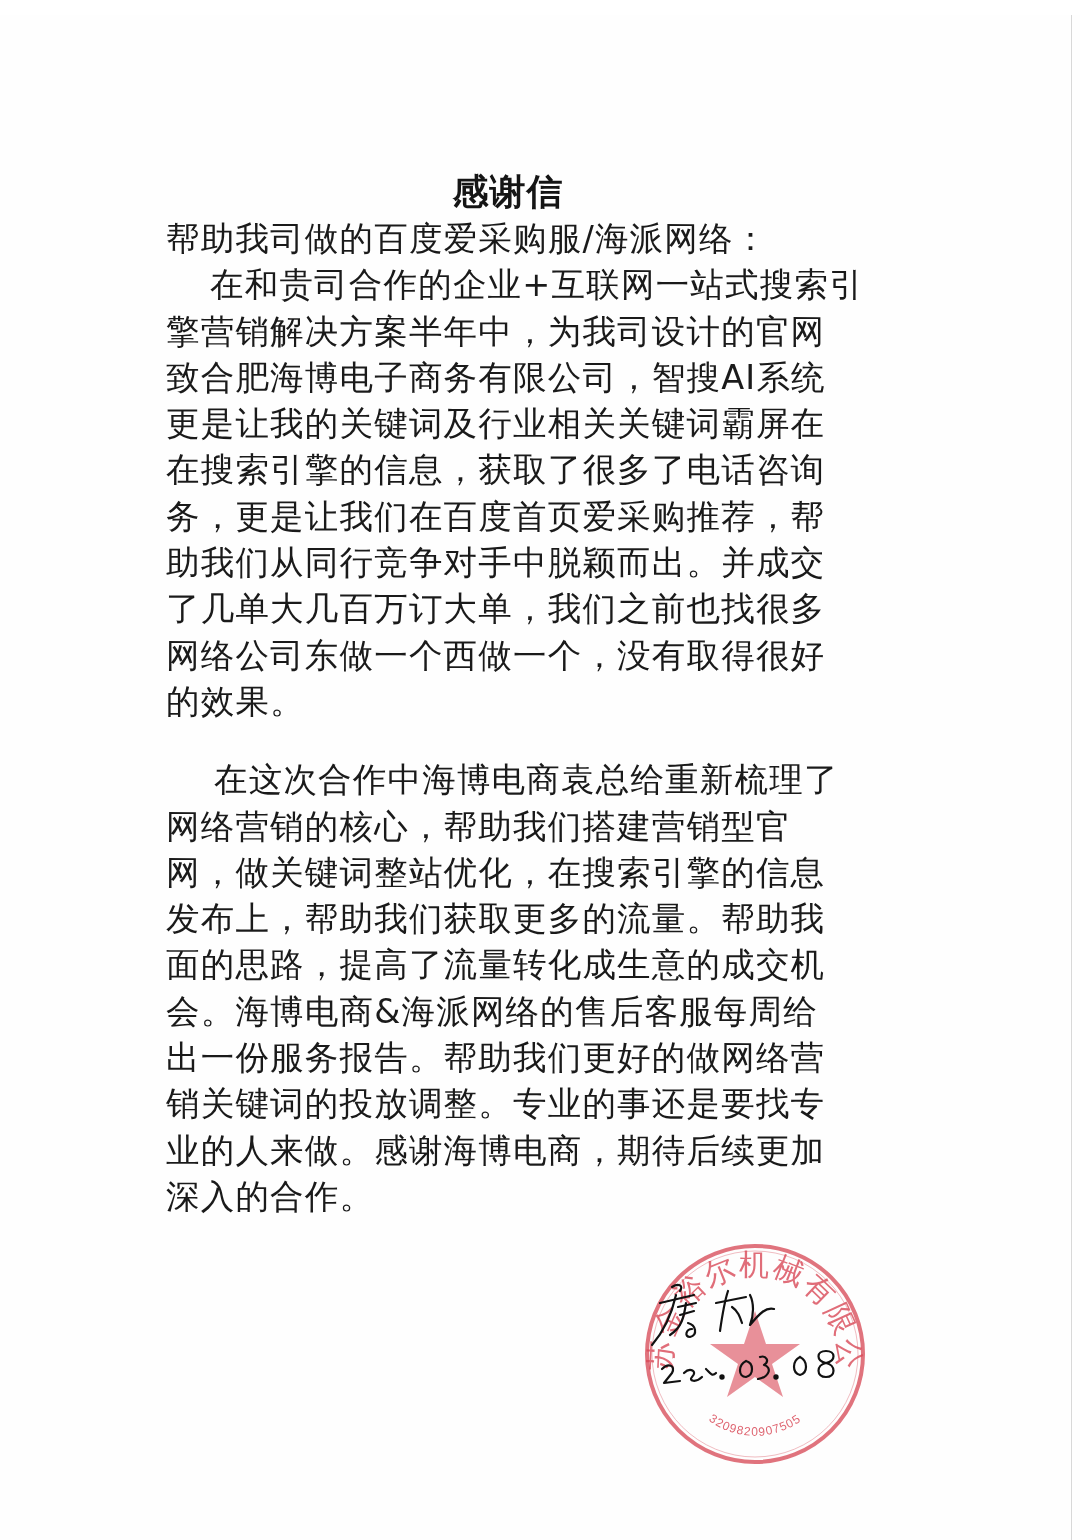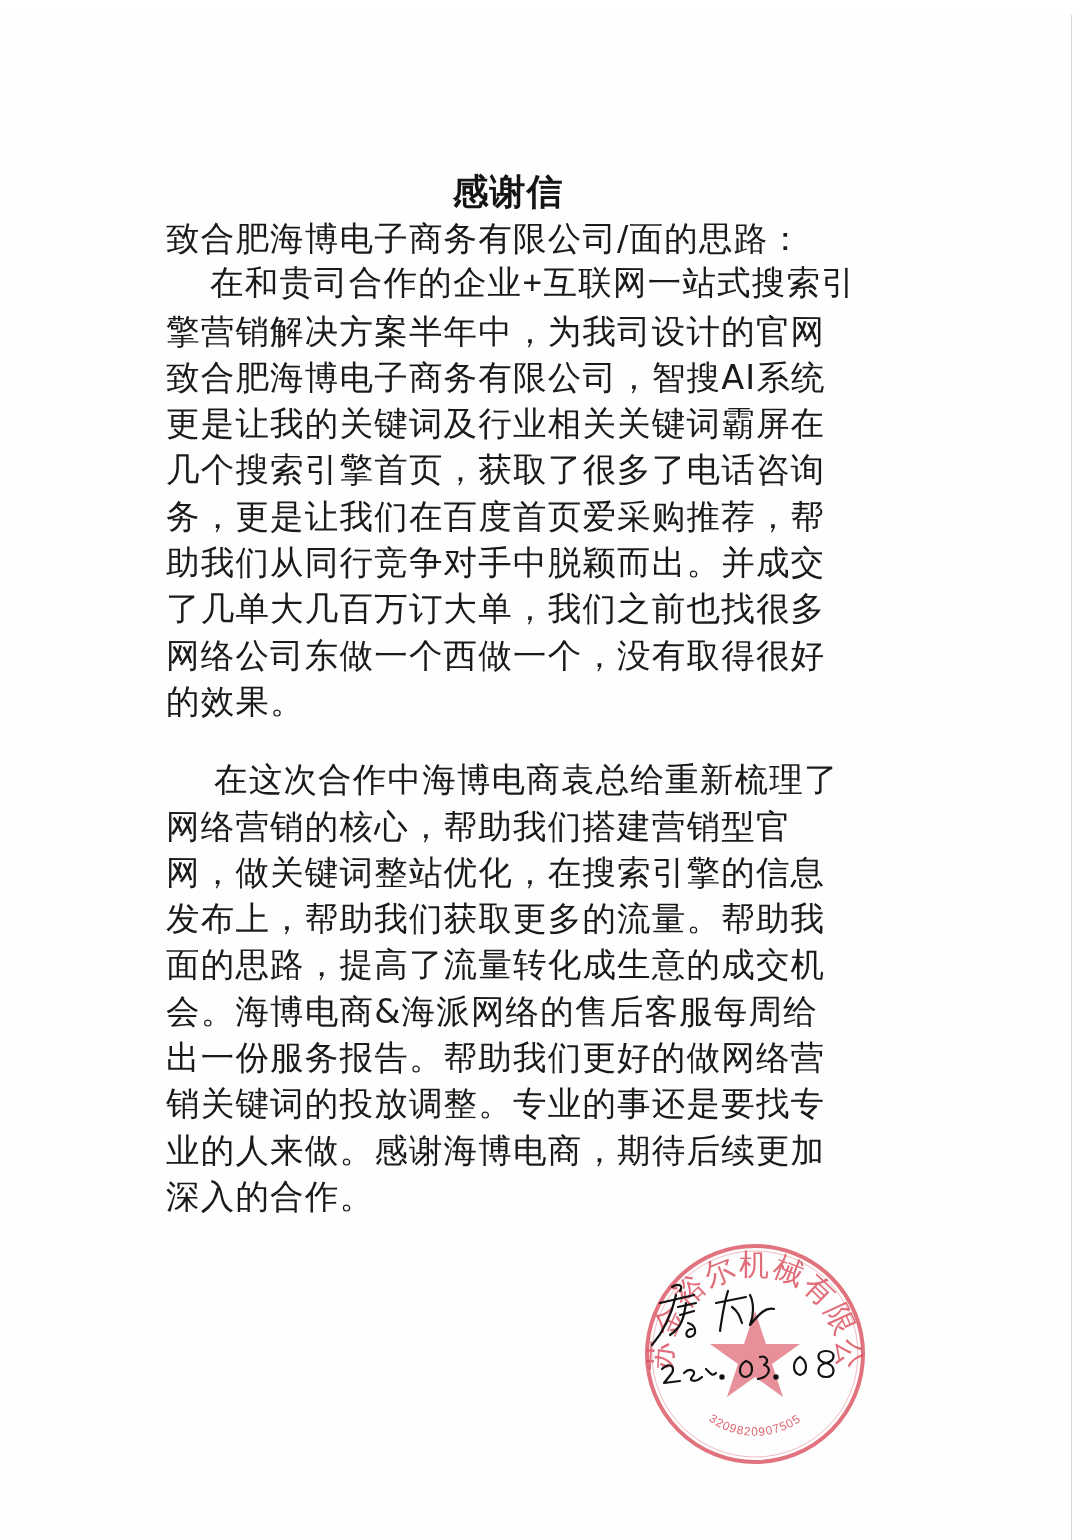--- a/index.html
+++ b/index.html
@@ -48,21 +48,21 @@
     width: 730px;
   }
   .line {
     font-size: 33.5px;
     line-height: 46.3px;
     height: 46.3px;
     white-space: nowrap;
     letter-spacing: 1.2px;
     color: #1a1a1a;
   }
-  .line.indent { padding-left: 44px; font-family: Liberation Mono, monospace; }
+  .line.indent { padding-left: 44px; }
   .line.indent2 { padding-left: 48px; margin-top: 32px; }
 
   
   .stamp {
     position: absolute;
     left: 642px;
     top: 1226px;
     width: 226px;
     height: 226px;
   }
@@ -76,28 +76,28 @@
 </style>
 </head>
 <body>
 
 <div class="page">
   <div class="edge-line"></div>
 
   <div class="title">感谢信</div>
 
   <div class="body-text">
-    <div class="line">致合肥海博电子商务有限公司/面的思路：</div>
+    <div class="line">帮助我司做的百度爱采购服/海派网络：</div>
 
     <div>
       <div class="line indent">在和贵司合作的企业+互联网一站式搜索引</div>
       <div class="line">擎营销解决方案半年中，为我司设计的官网</div>
       <div class="line">致合肥海博电子商务有限公司，智搜AI系统</div>
       <div class="line">更是让我的关键词及行业相关关键词霸屏在</div>
-      <div class="line">几个搜索引擎首页，获取了很多了电话咨询</div>
+      <div class="line">在搜索引擎的信息，获取了很多了电话咨询</div>
       <div class="line">务，更是让我们在百度首页爱采购推荐，帮</div>
       <div class="line">助我们从同行竞争对手中脱颖而出。并成交</div>
       <div class="line">了几单大几百万订大单，我们之前也找很多</div>
       <div class="line">网络公司东做一个西做一个，没有取得很好</div>
       <div class="line">的效果。</div>
     </div>
 
     <div>
       <div class="line indent2">在这次合作中海博电商袁总给重新梳理了</div>
       <div class="line">网络营销的核心，帮助我们搭建营销型官</div>

